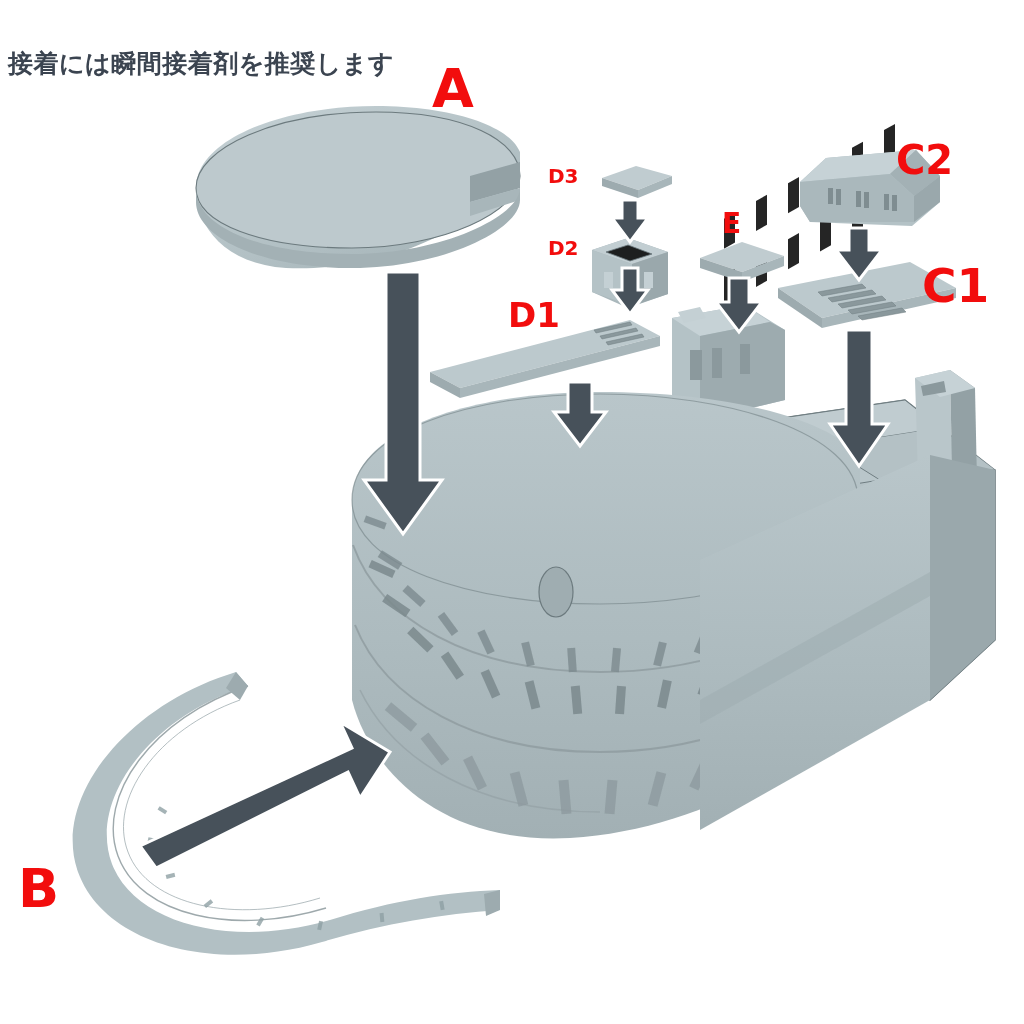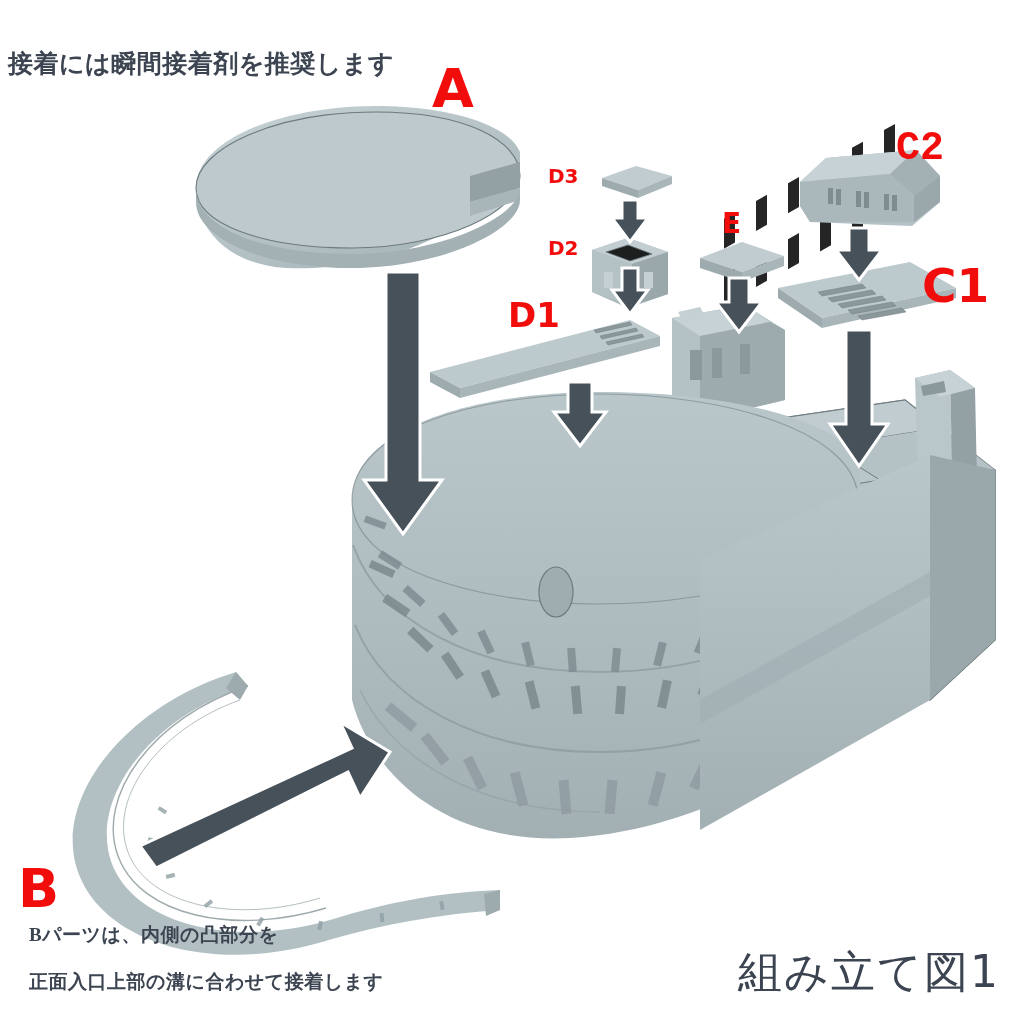--- a/index.html
+++ b/index.html
@@ -367,32 +367,27 @@
       <polygon fill="#47515a" points="140,846 352,748 340,722 390,752 360,798 348,772 156,868"></polygon>
     </g>
   </svg>
 
   <div class="part-label" style="left:432px; top:62px; font-size:54px;">A</div>
 
   <div class="part-label" style="left:18px; top:862px; font-size:54px;">B</div>
 
   <div class="part-label" style="left:922px; top:262px; font-size:47px;">C1</div>
 
-  <div class="part-label" style="left:896px; top:129px; font-size:40px;font-family:Liberation Mono, monospace;">C2</div>
+  <div class="part-label" style="left:896px; top:140px; font-size:40px;">C2</div>
 
   <div class="part-label" style="left:508px; top:298px; font-size:34px;">D1</div>
 
   <div class="part-label" style="left:548px; top:238px; font-size:20px;text-align:right;">D2</div>
 
   <div class="part-label" style="left:548px; top:166px; font-size:20px;">D3</div>
 
   <div class="part-label" style="left:722px; top:210px; font-size:28px;">E</div>
 
   <div class="note" id="note-top">接着には瞬間接着剤を推奨します</div>
 
-  <div class="note" id="note-bottom">
-    <span>Bパーツは、内側の凸部分を</span><br>
-    <span>正面入口上部の溝に合わせて接着します</span>
-  </div>
-
-  <div id="figure-caption">組み立て図1</div>
+
 
 </div>
 
 </body></html>

